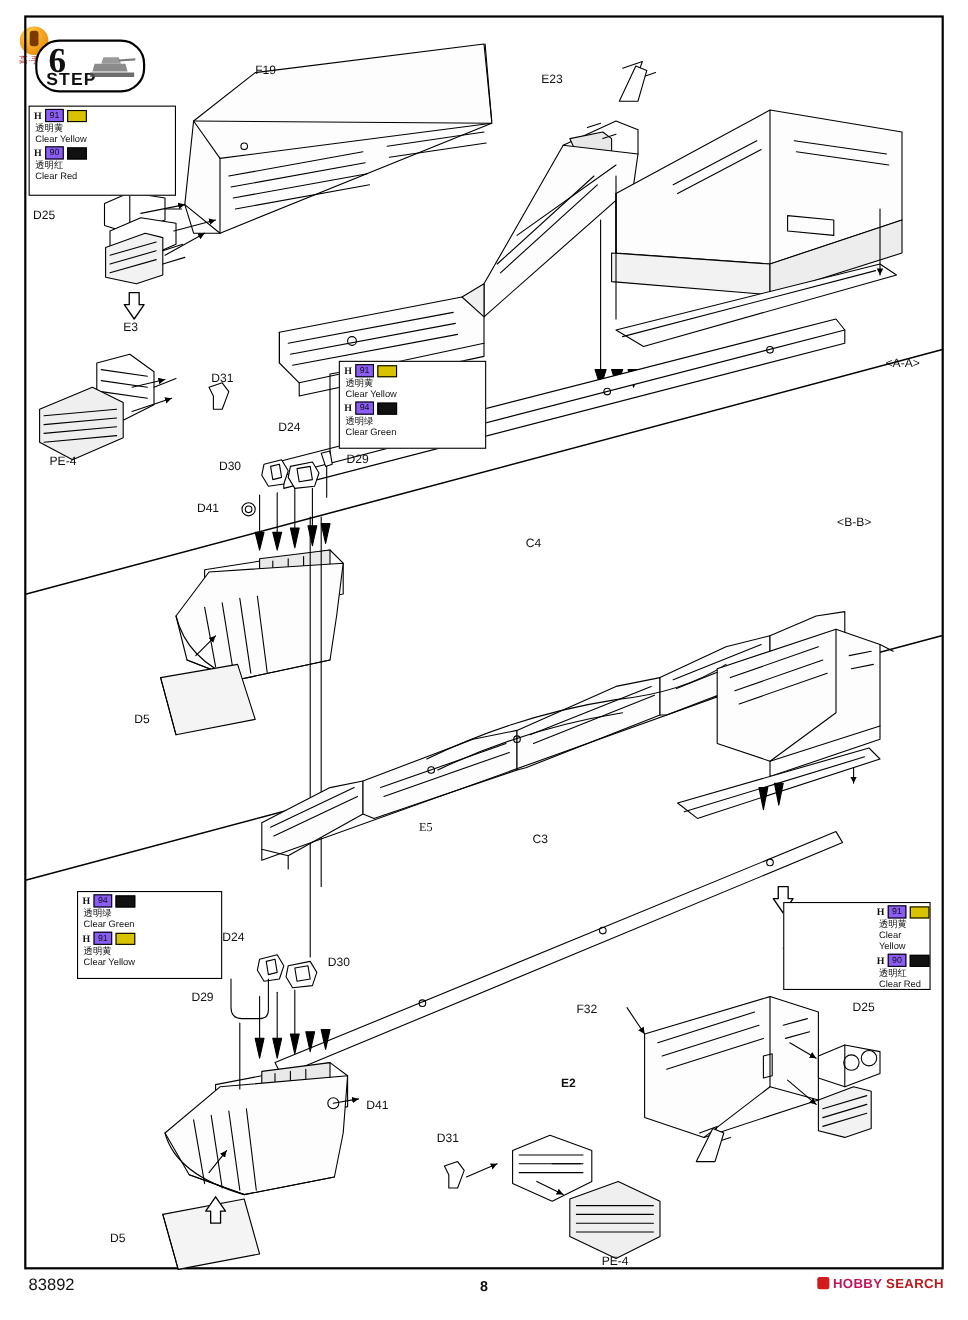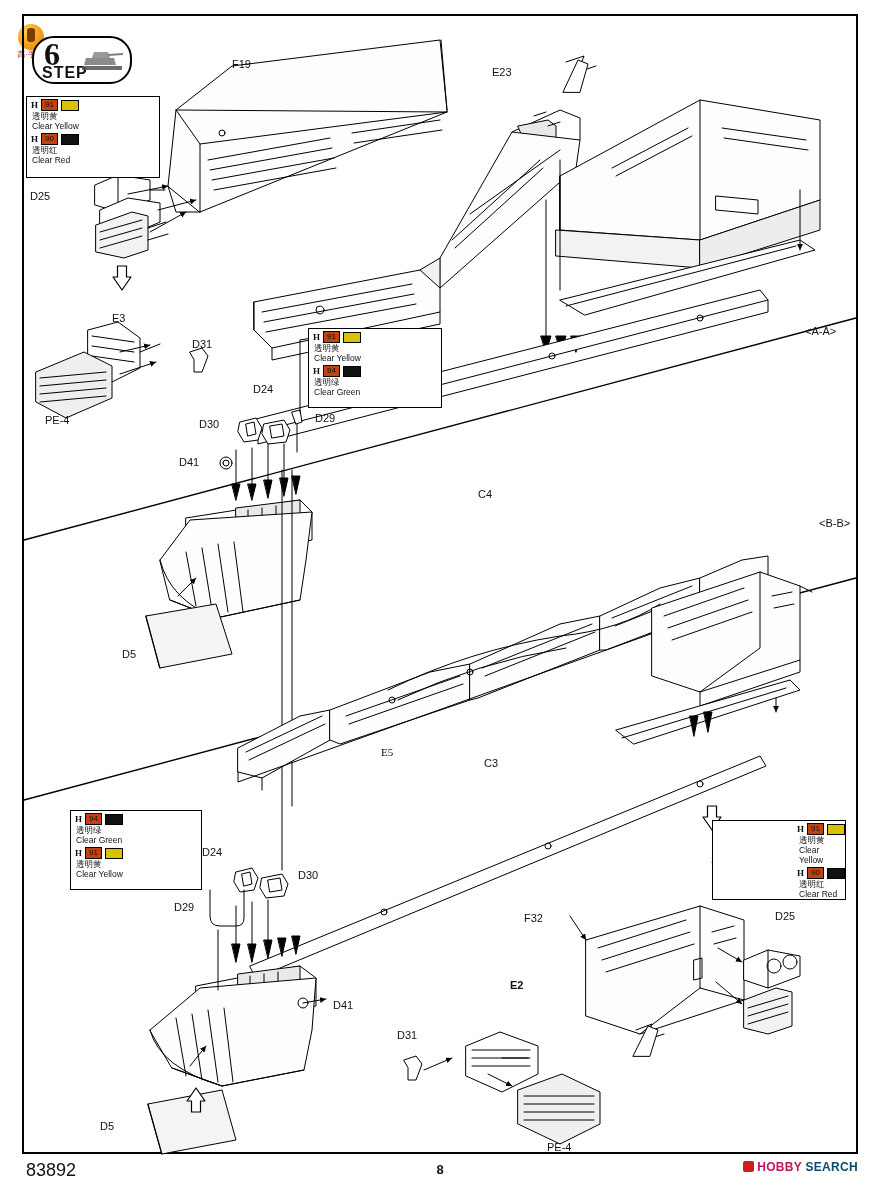--- a/index.html
+++ b/index.html
@@ -122,21 +122,21 @@
   .chip-h {
     font-size: 9px;
     font-weight: bold;
     font-family: "Liberation Serif", serif;
   }
   .chip-code {
     border: 1px solid #000;
     font-size: 8px;
     padding: 0 3px;
     line-height: 10px;
-    background: #c2410c;
+    background: #8b5cf6;
   }
   .chip-sw {
     width: 16px;
     height: 9px;
     border: 1px solid #000;
     display: inline-block;
   }
   .paintbox .cn {
     font-size: 8.5px;
     margin-left: 5px;
@@ -152,21 +152,21 @@
     position: absolute;
     font-size: 11px;
     font-family: "Liberation Sans", sans-serif;
     white-space: nowrap;
   }
   
   .footer-left {
     position: absolute;
     left: 26px;
     top: 1160px;
-    font-size: 18px;
+    font-size: 15px;
     font-family: "Liberation Sans", sans-serif;
   }
   .footer-center {
     position: absolute;
     left: 0;
     top: 1162px;
     width: 880px;
     text-align: center;
     font-size: 13px;
     font-weight: bold;
@@ -174,21 +174,21 @@
   .footer-right {
     position: absolute;
     right: 22px;
     top: 1160px;
     font-size: 12px;
     font-weight: bold;
     color: #d21b1b;
     letter-spacing: .3px;
   }
   .footer-right .hb { color: #be185d; }
-  .footer-right .srch { color: #0c4a6e; }
+  .footer-right .srch { color: #b91c1c; }
   .footer-right .dot {
     display: inline-block;
     width: 11px;
     height: 11px;
     background: #d21b1b;
     border-radius: 2px;
     margin-right: 3px;
     vertical-align: -1px;
   }
   svg.art {
@@ -528,29 +528,29 @@
       <span class="chip-sw" style="background:#111;"></span>
     </div>
     <div class="cn" style="margin-left:86px;">透明红</div>
     <div class="en" style="margin-left:86px;">Clear Red</div>
   </div>
 
   <div id="labels">
       <div class="lbl" style="left: 232px; top: 58px;">F19</div>
       <div class="lbl" style="left: 492px; top: 66px; text-align: center;">E23</div>
       <div class="lbl" style="left: 30px; top: 190px;">D25</div>
-      <div class="lbl" style="left: 112px; top: 292px; margin-top: 20px;">E3</div>
+      <div class="lbl" style="left: 112px; top: 292px;">E3</div>
       <div class="lbl" style="left: 192px; top: 338px;">D31</div>
       <div class="lbl" style="left: 253px; top: 383px;">D24</div>
       <div class="lbl" style="left: 315px; top: 412px;">D29</div>
       <div class="lbl" style="left: 199px; top: 418px;">D30</div>
       <div class="lbl" style="left: 45px; top: 414px;">PE-4</div>
       <div class="lbl" style="left: 179px; top: 456px;">D41</div>
       <div class="lbl" style="left: 805px; top: 325px;">&lt;A-A&gt;</div>
-      <div class="lbl" style="left: 819px; top: 469px; margin-top: 48px;">&lt;B-B&gt;</div>
+      <div class="lbl" style="left: 761px; top: 469px;">&lt;B-B&gt;</div>
       <div class="lbl" style="left: 478px; top: 488px;">C4</div>
       <div class="lbl" style="left: 122px; top: 648px;">D5</div>
       <div class="lbl" style="left: 381px; top: 746px; font-family: Liberation Serif, serif;">E5</div>
       <div class="lbl" style="left: 484px; top: 757px;">C3</div>
       <div class="lbl" style="left: 202px; top: 846px;">D24</div>
       <div class="lbl" style="left: 298px; top: 869px;">D30</div>
       <div class="lbl" style="left: 174px; top: 901px;">D29</div>
       <div class="lbl" style="left: 524px; top: 912px;">F32</div>
       <div class="lbl" style="left: 775px; top: 910px;">D25</div>
       <div class="lbl" style="left: 333px; top: 999px;">D41</div>

